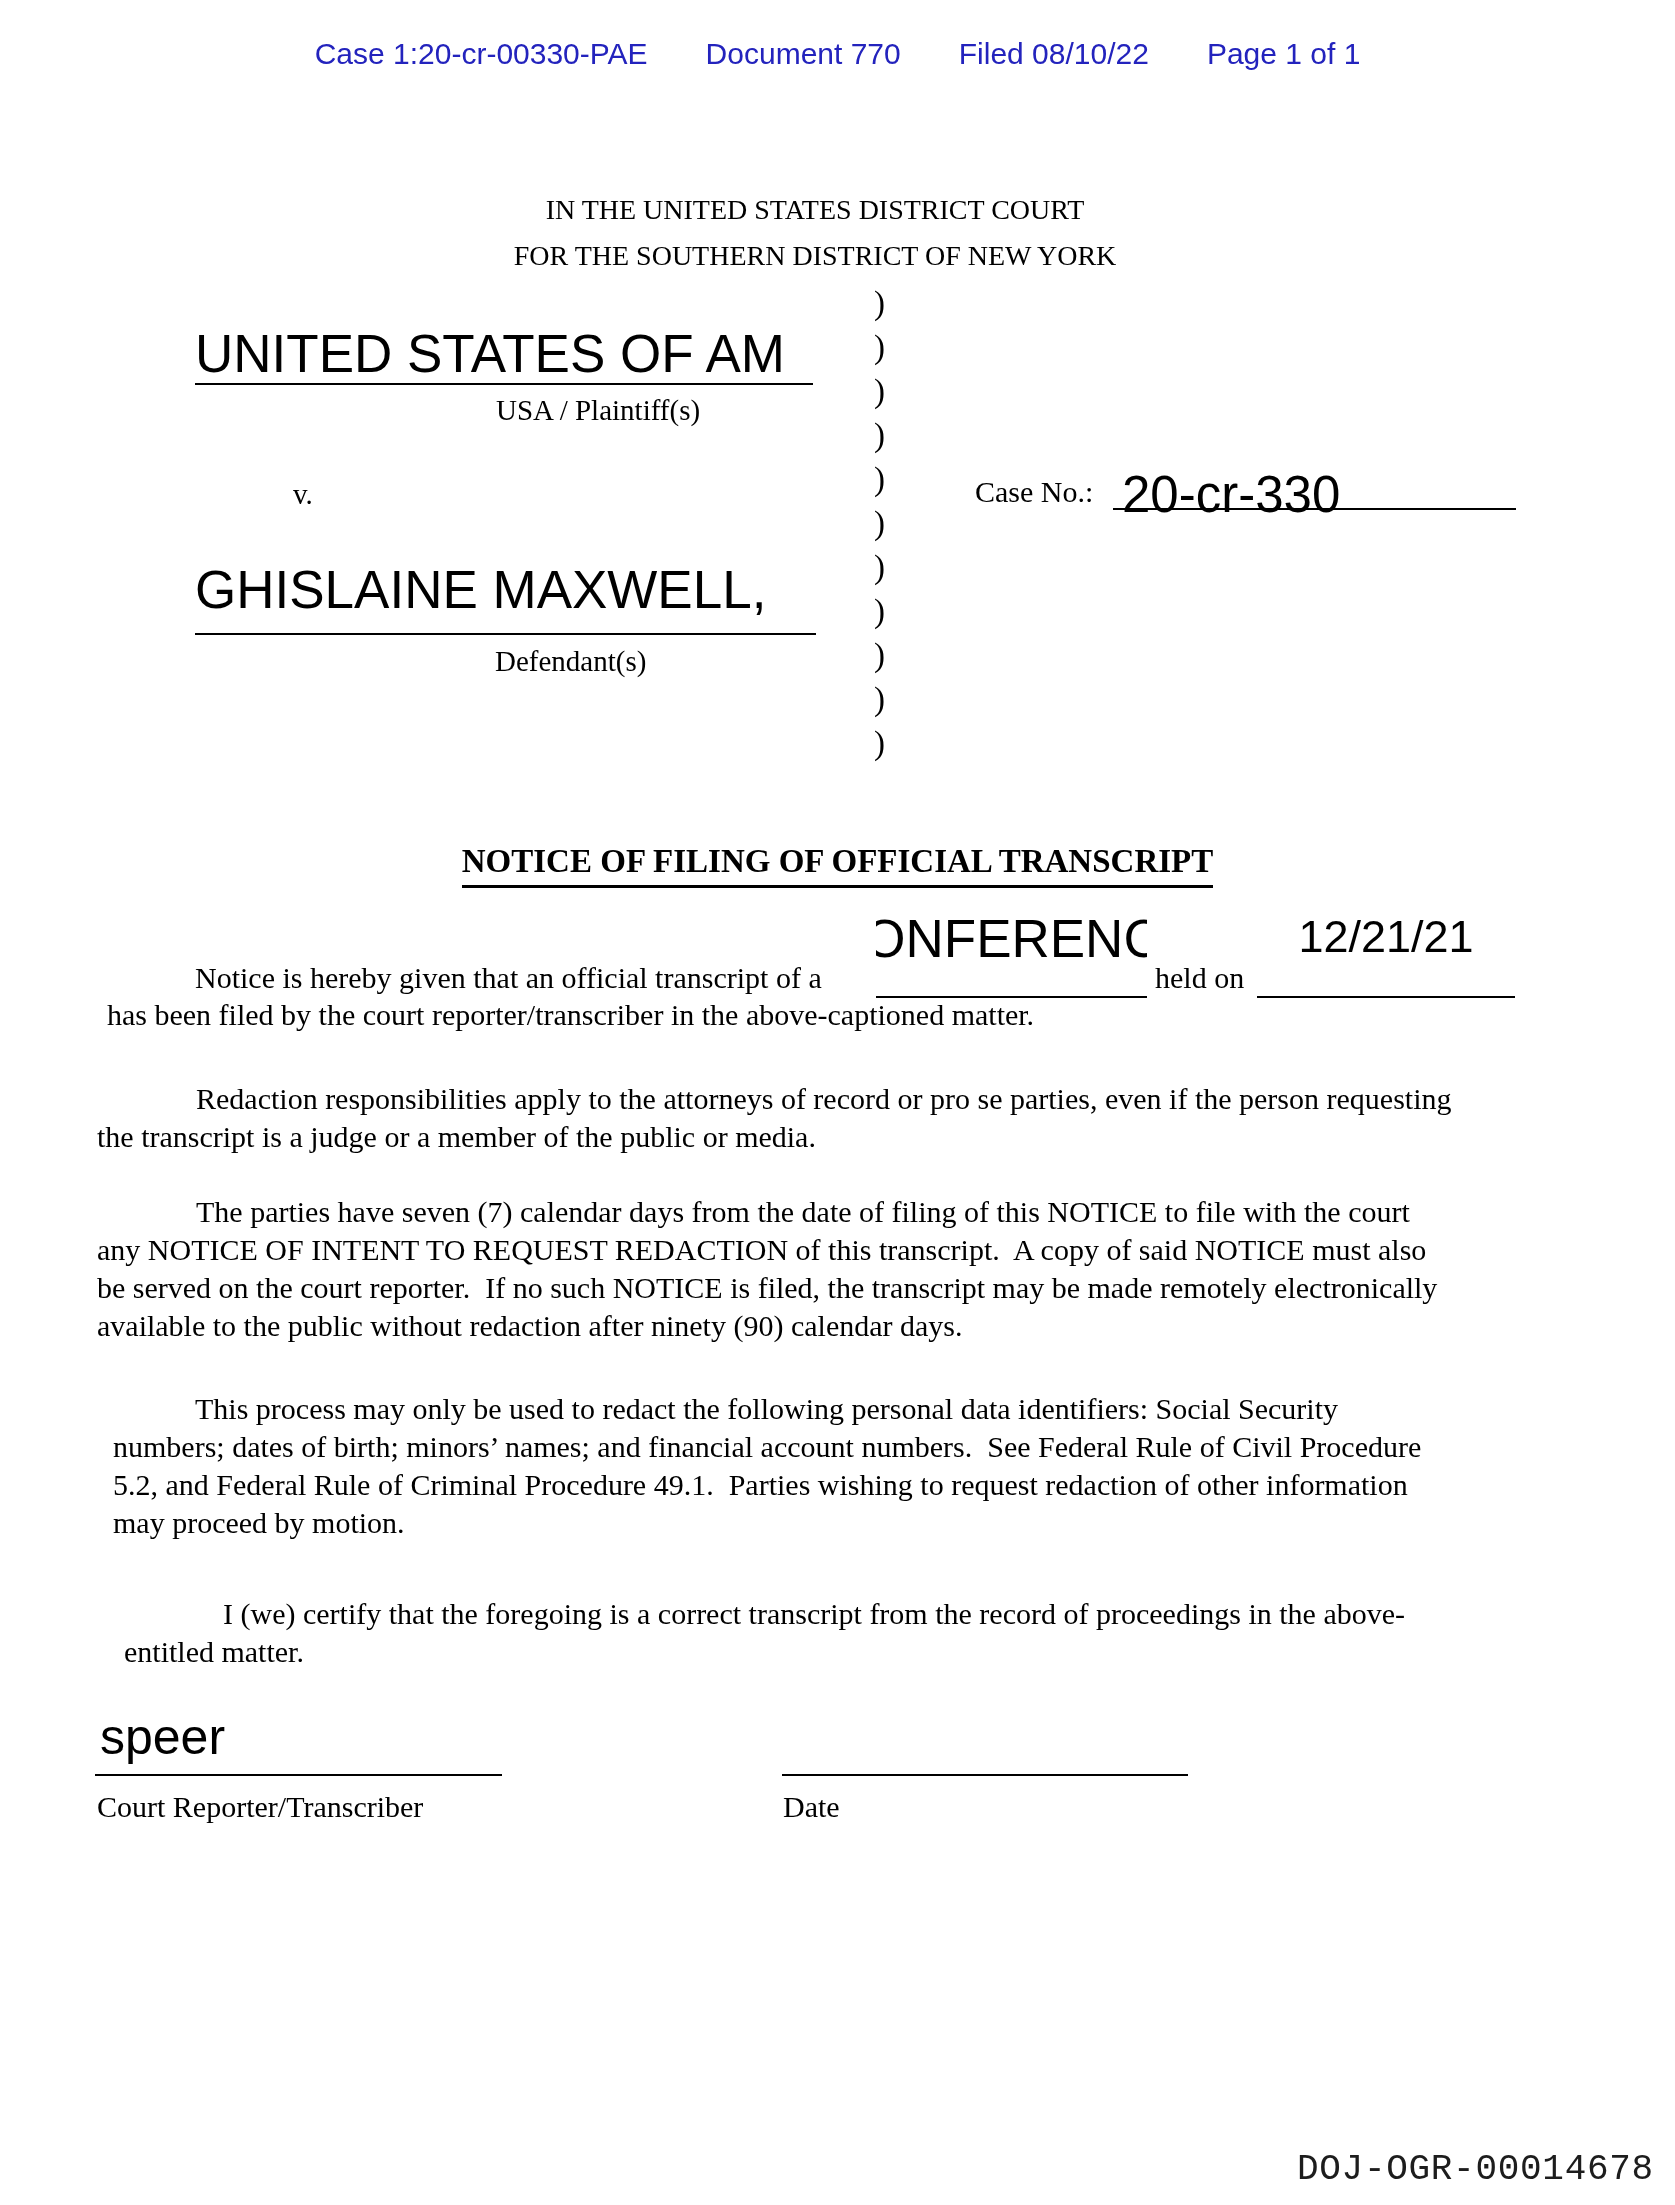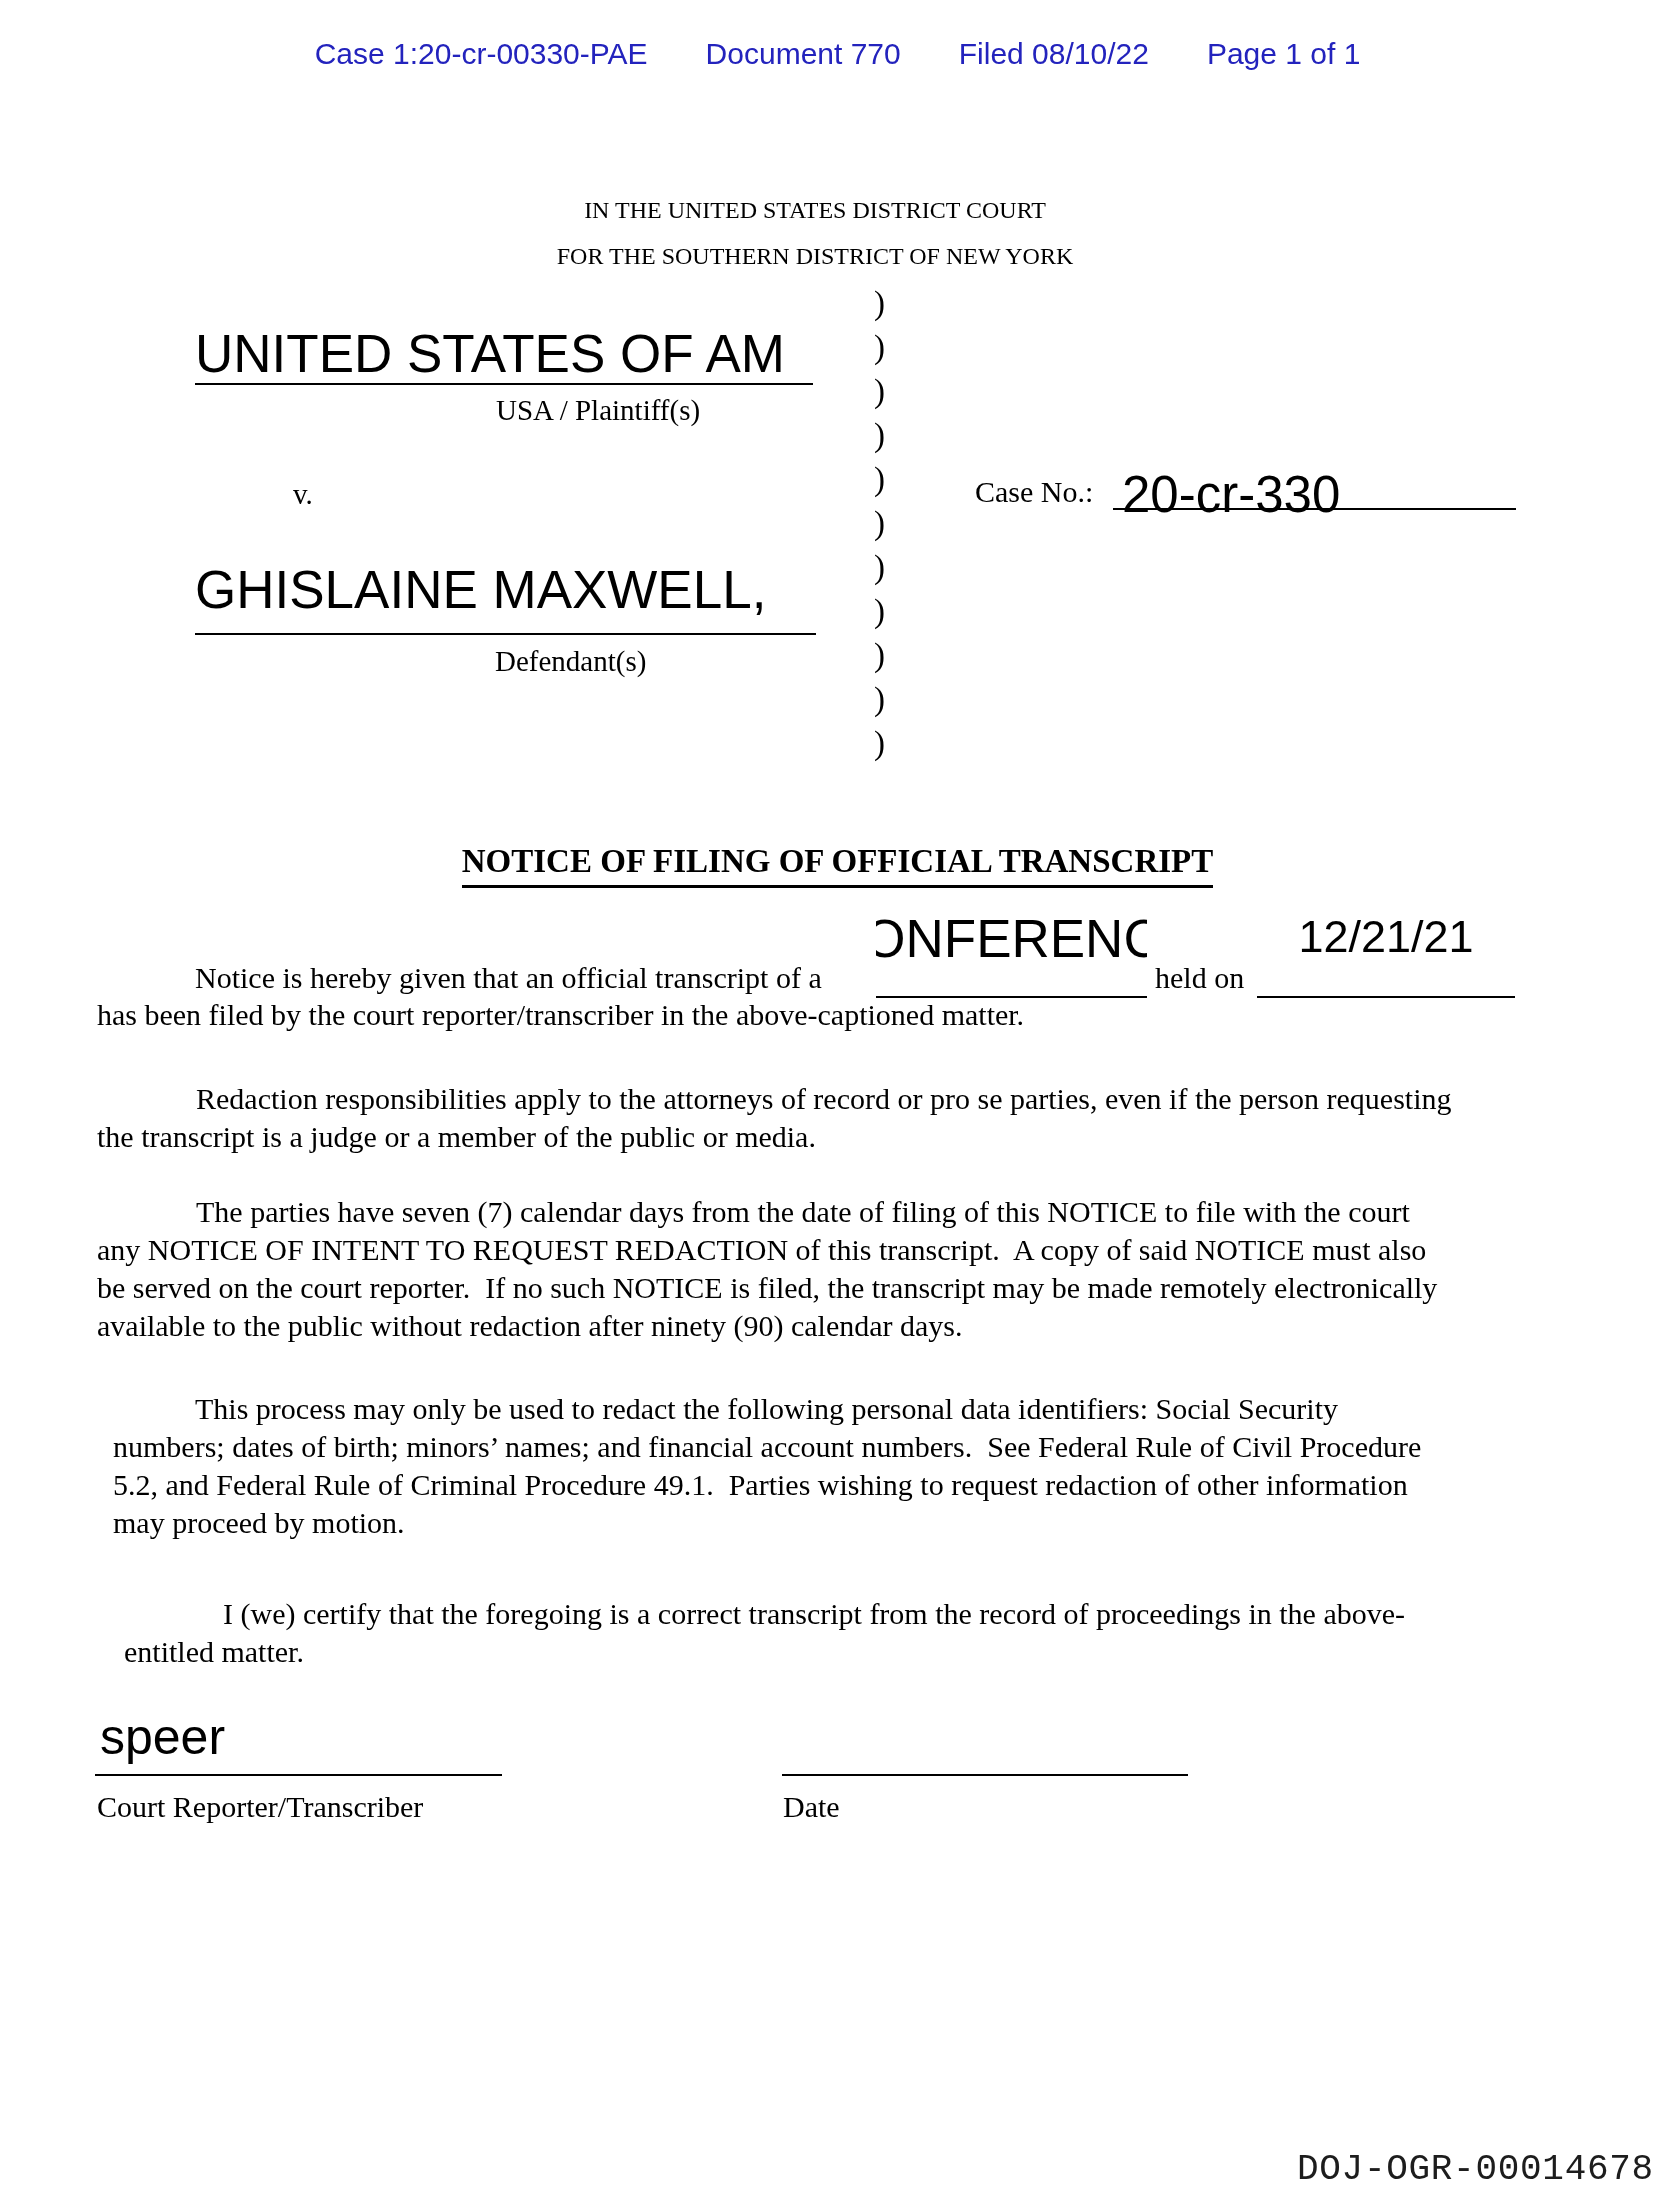--- a/index.html
+++ b/index.html
@@ -16,21 +16,21 @@
   
   .ecf{
     top:37px;left:0;width:1675px;
     text-align:center;
     font-family:"Liberation Sans", sans-serif;
     font-size:30px;color:#2323bd;
   }
   .ecf span{margin:0 29px;white-space:pre;}
   
   .court{top:187px;left:0;width:1630px;text-align:center;
-    font-size:24px;line-height:46px;}
+    font-size:28px;line-height:46px;}
   
   .fieldtxt{
     font-family:"Liberation Sans", sans-serif;
     white-space:pre;line-height:1;
   }
   .clipbox{overflow:hidden;display:flex;align-items:flex-end;}
   .uline{border-top:2.6px solid #000;height:0;}
   .serif44{font-size:29px;line-height:1.2;}
   .serif46{font-size:30px;line-height:1.2;}
   .brackets{
@@ -104,21 +104,21 @@
   </div>
 
   <div class="abs serif46 pre" style="left:195px;top:960px;">Notice is hereby given that an official transcript of a</div>
   <div class="abs clipbox" style="left:876px;top:907px;width:271px;height:58px;justify-content:center;">
     <span class="fieldtxt" style="font-size:53px;">CONFERENCE</span>
   </div>
   <div class="abs uline" style="left:876px;top:996px;width:271px;"></div>
   <div class="abs serif46 pre" style="left:1155px;top:960px;">held on</div>
   <div class="abs fieldtxt" style="left:1257px;top:914px;width:258px;font-size:45px;text-align:center;">12/21/21</div>
   <div class="abs uline" style="left:1257px;top:996px;width:258px;"></div>
-  <div class="abs serif46 pre" style="left:97px;top:997px;">has been filed by the court reporter/transcriber in the above-captioned matter.</div>
+  <div class="abs serif46 pre" style="left:107px;top:997px;">has been filed by the court reporter/transcriber in the above-captioned matter.</div>
 
   <div class="abs para" style="top:1080px;">
     <div class="bline indent">Redaction responsibilities apply to the attorneys of record or pro se parties, even if the person requesting</div>
     <div class="bline">the transcript is a judge or a member of the public or media.</div>
   </div>
 
   <div class="abs para" style="top:1193px;">
     <div class="bline indent">The parties have seven (7) calendar days from the date of filing of this NOTICE to file with the court</div>
     <div class="bline">any NOTICE OF INTENT TO REQUEST REDACTION of this transcript.  A copy of said NOTICE must also</div>
     <div class="bline">be served on the court reporter.  If no such NOTICE is filed, the transcript may be made remotely electronically</div>

